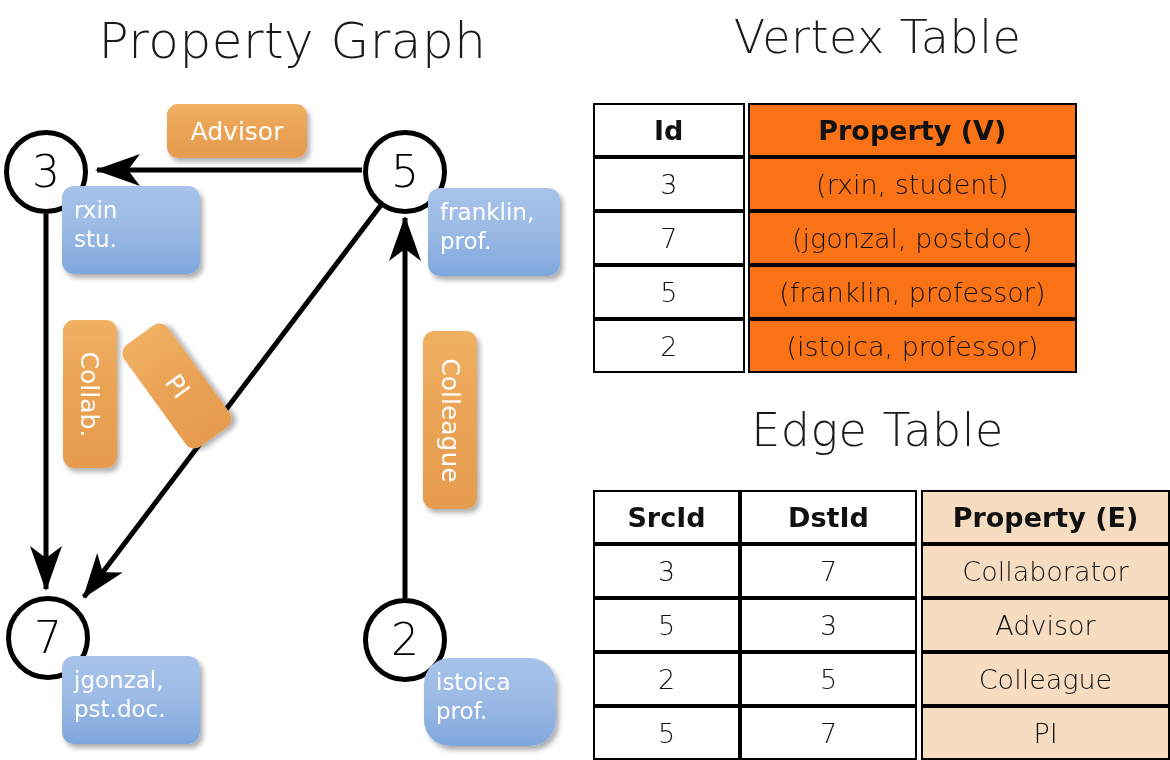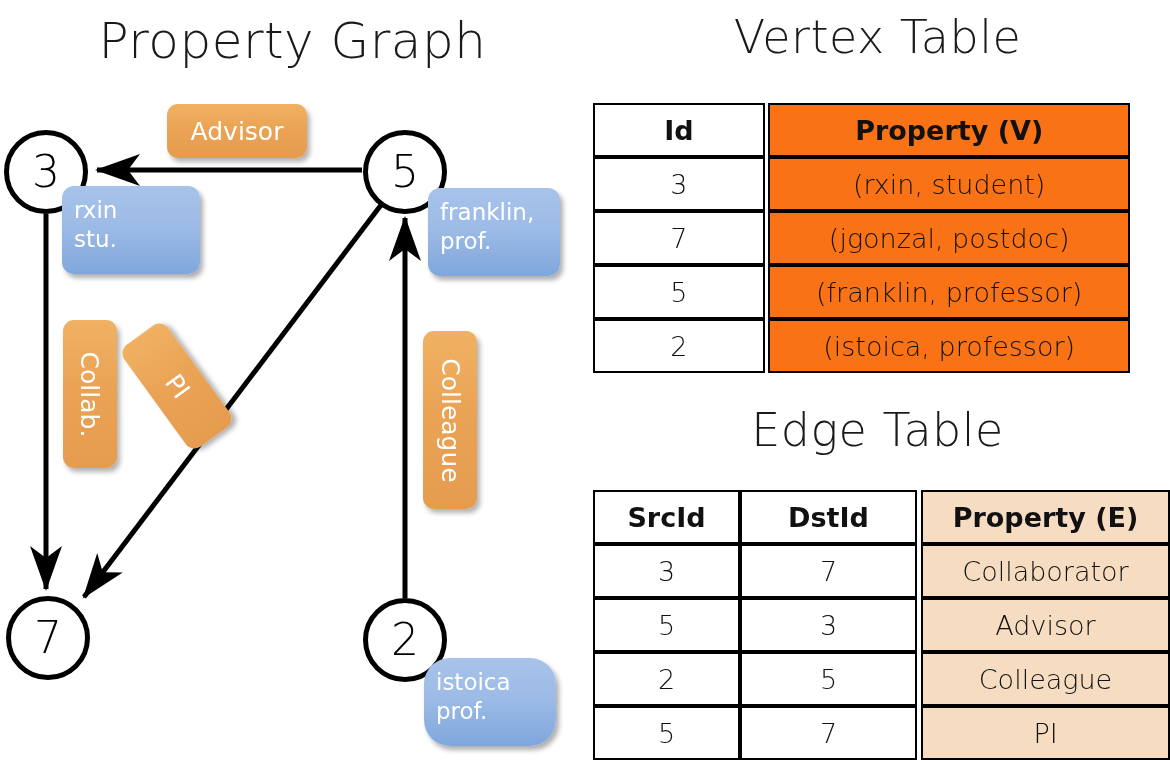--- a/index.html
+++ b/index.html
@@ -173,20 +173,24 @@
   <div class="prop-box" style="left:62px; top:186px; width:138px; height:88px;">
     <span class="line">rxin</span>
     <span class="line">stu.</span>
   </div>
 
   <div class="prop-box" style="left:428px; top:188px; width:132px; height:88px;">
     <span class="line">franklin,</span>
     <span class="line">prof.</span>
   </div>
 
+  <div class="prop-box" style="left:62px; top:656px; width:138px; height:88px;">
+    <span class="line">jgonzal,</span>
+    <span class="line">pst.doc.</span>
+  </div>
 
   <div class="prop-box" style="left:424px; top:658px; width:132px; height:88px;border-radius:26px;">
     <span class="line">istoica</span>
     <span class="line">prof.</span>
   </div>
 
   <div class="edge-label" style="left:167px; top:104px; width:140px; height:54px;">
     <span class="txt">Advisor</span>
   </div>
 
@@ -196,21 +200,21 @@
 
   <div class="edge-label vert" style="left:150px; top:323px; width:54px; height:126px; transform:rotate(-36deg); transform-origin:50% 50%;">
     <span class="txt">PI</span>
   </div>
 
   <div class="edge-label vert" style="left:423px; top:331px; width:54px; height:178px;">
     <span class="txt">Colleague</span>
   </div>
 </div>
 
-<table class="tbl" id="vertex-table" style="left:593px; top:103px; width:537px;border-radius:18px;">
+<table class="tbl" id="vertex-table" style="left:593px; top:103px; width:484px;border-radius:18px;">
   <tbody>
       <tr>
     <td class="hdr cell-plain" style="width:187px; height:54px;">Id</td>
     <td class="gapcol"></td>
     <td class="hdr cell-blue" style="width:386px; height:54px;">Property (V)</td>
   </tr>
   <tr>
     <td class="cell-plain" style="height:54px;">3</td>
     <td class="gapcol"></td>
     <td class="cell-blue" style="height:54px;">(rxin, student)</td>

